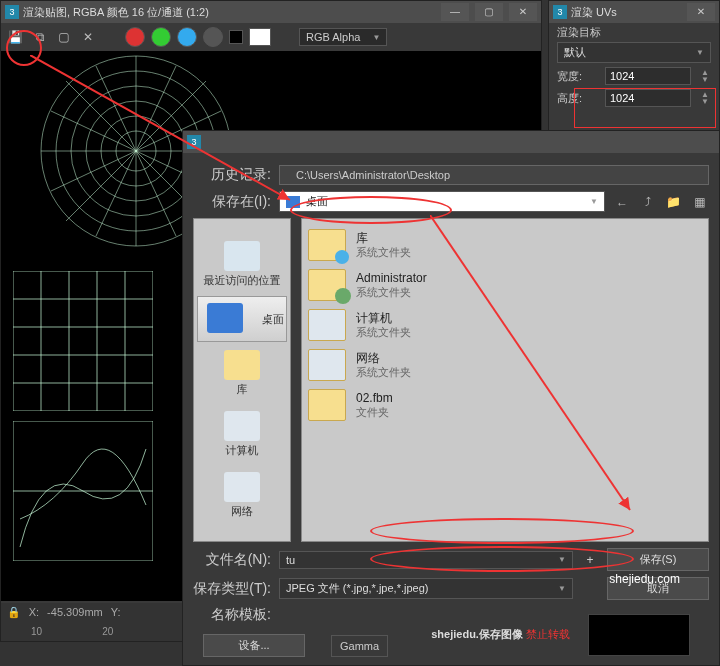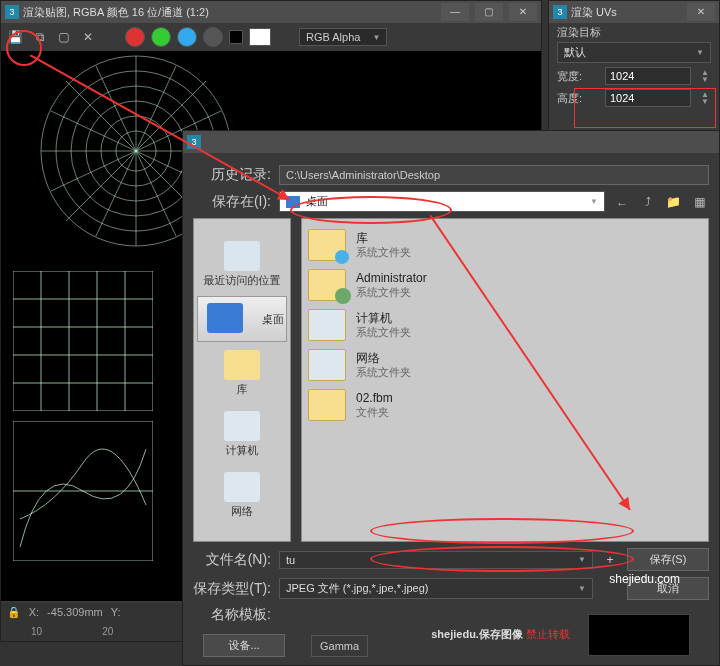--- a/index.html
+++ b/index.html
@@ -25,26 +25,26 @@
 .radial{left:30px;top:0;width:210px;height:200px}
 .grid1{left:12px;top:220px;width:140px;height:140px}
 .grid2{left:12px;top:370px;width:140px;height:140px}
 .ruler{position:absolute;left:0;bottom:0;height:20px;width:100%;background:#333;display:flex;align-items:center;gap:60px;padding-left:30px;color:#999;font-size:10px}
 .status{position:absolute;left:0;bottom:20px;height:18px;width:100%;background:#333;display:flex;align-items:center;gap:8px;padding-left:6px;color:#aaa;font-size:11px}
 
 .dlg{left:182px;top:130px;width:536px;height:534px}
 .dlg .body{padding:6px 10px}
 .row{display:flex;align-items:center;gap:8px;margin:6px 0}
 .lbl{width:78px;text-align:right;color:#ccc;font-size:14px}
-.pathbox{flex:1;background:#444;border:1px solid #666;padding:3px 6px;color:#ccc;font-size:11px}
+.pathbox{flex:1;background:#444;border:1px solid #666;padding:3px 16px;color:#ccc;font-size:11px}
 .combo{background:#333;border:1px solid #555;padding:2px 6px;display:flex;align-items:center;gap:6px;color:#ddd;font-size:11px}
 .combo .caret{margin-left:auto;font-size:8px;color:#999}
 .filerow .combo{flex:1}
 .filerow .plus{width:18px;text-align:center;color:#ccc}
-.btn{background:#4a4a4a;border:1px solid #666;padding:3px 10px;color:#ddd;font-size:11px;min-width:60px;text-align:center}
+.btn{background:#4a4a4a;border:1px solid #666;padding:3px 20px;color:#ddd;font-size:11px;min-width:60px;text-align:center}
 .columns{display:flex;gap:10px;margin-top:4px}
 .places{width:96px;background:#c9c9c9;border:1px solid #888;display:flex;flex-direction:column;align-items:center;padding:16px 0;gap:2px}
 .pl{width:84px;padding:6px 2px;text-align:center;color:#333;font-size:11px}
 .pl.sel{background:linear-gradient(#eee,#cfcfcf);border:1px solid #999}
 .pl .pi{width:36px;height:30px;margin:0 auto 2px auto;background:#89b;border-radius:3px}
 .filesarea{flex:1;background:#c9c9c9;border:1px solid #888;padding:6px;color:#222;min-height:260px}
 .fld{display:flex;align-items:center;gap:10px;padding:4px 0}
 .fld .fi{width:36px;height:30px;background:#f7df8f;border:1px solid #c9a84f;border-radius:2px;position:relative}
 .fld .fi.lib:after{content:"";position:absolute;right:-4px;bottom:-4px;width:14px;height:14px;border-radius:50%;background:#4ab1e8}
 .fld .fi.adm:after{content:"";position:absolute;right:-6px;bottom:-4px;width:16px;height:16px;border-radius:50%;background:#6aa96a}

